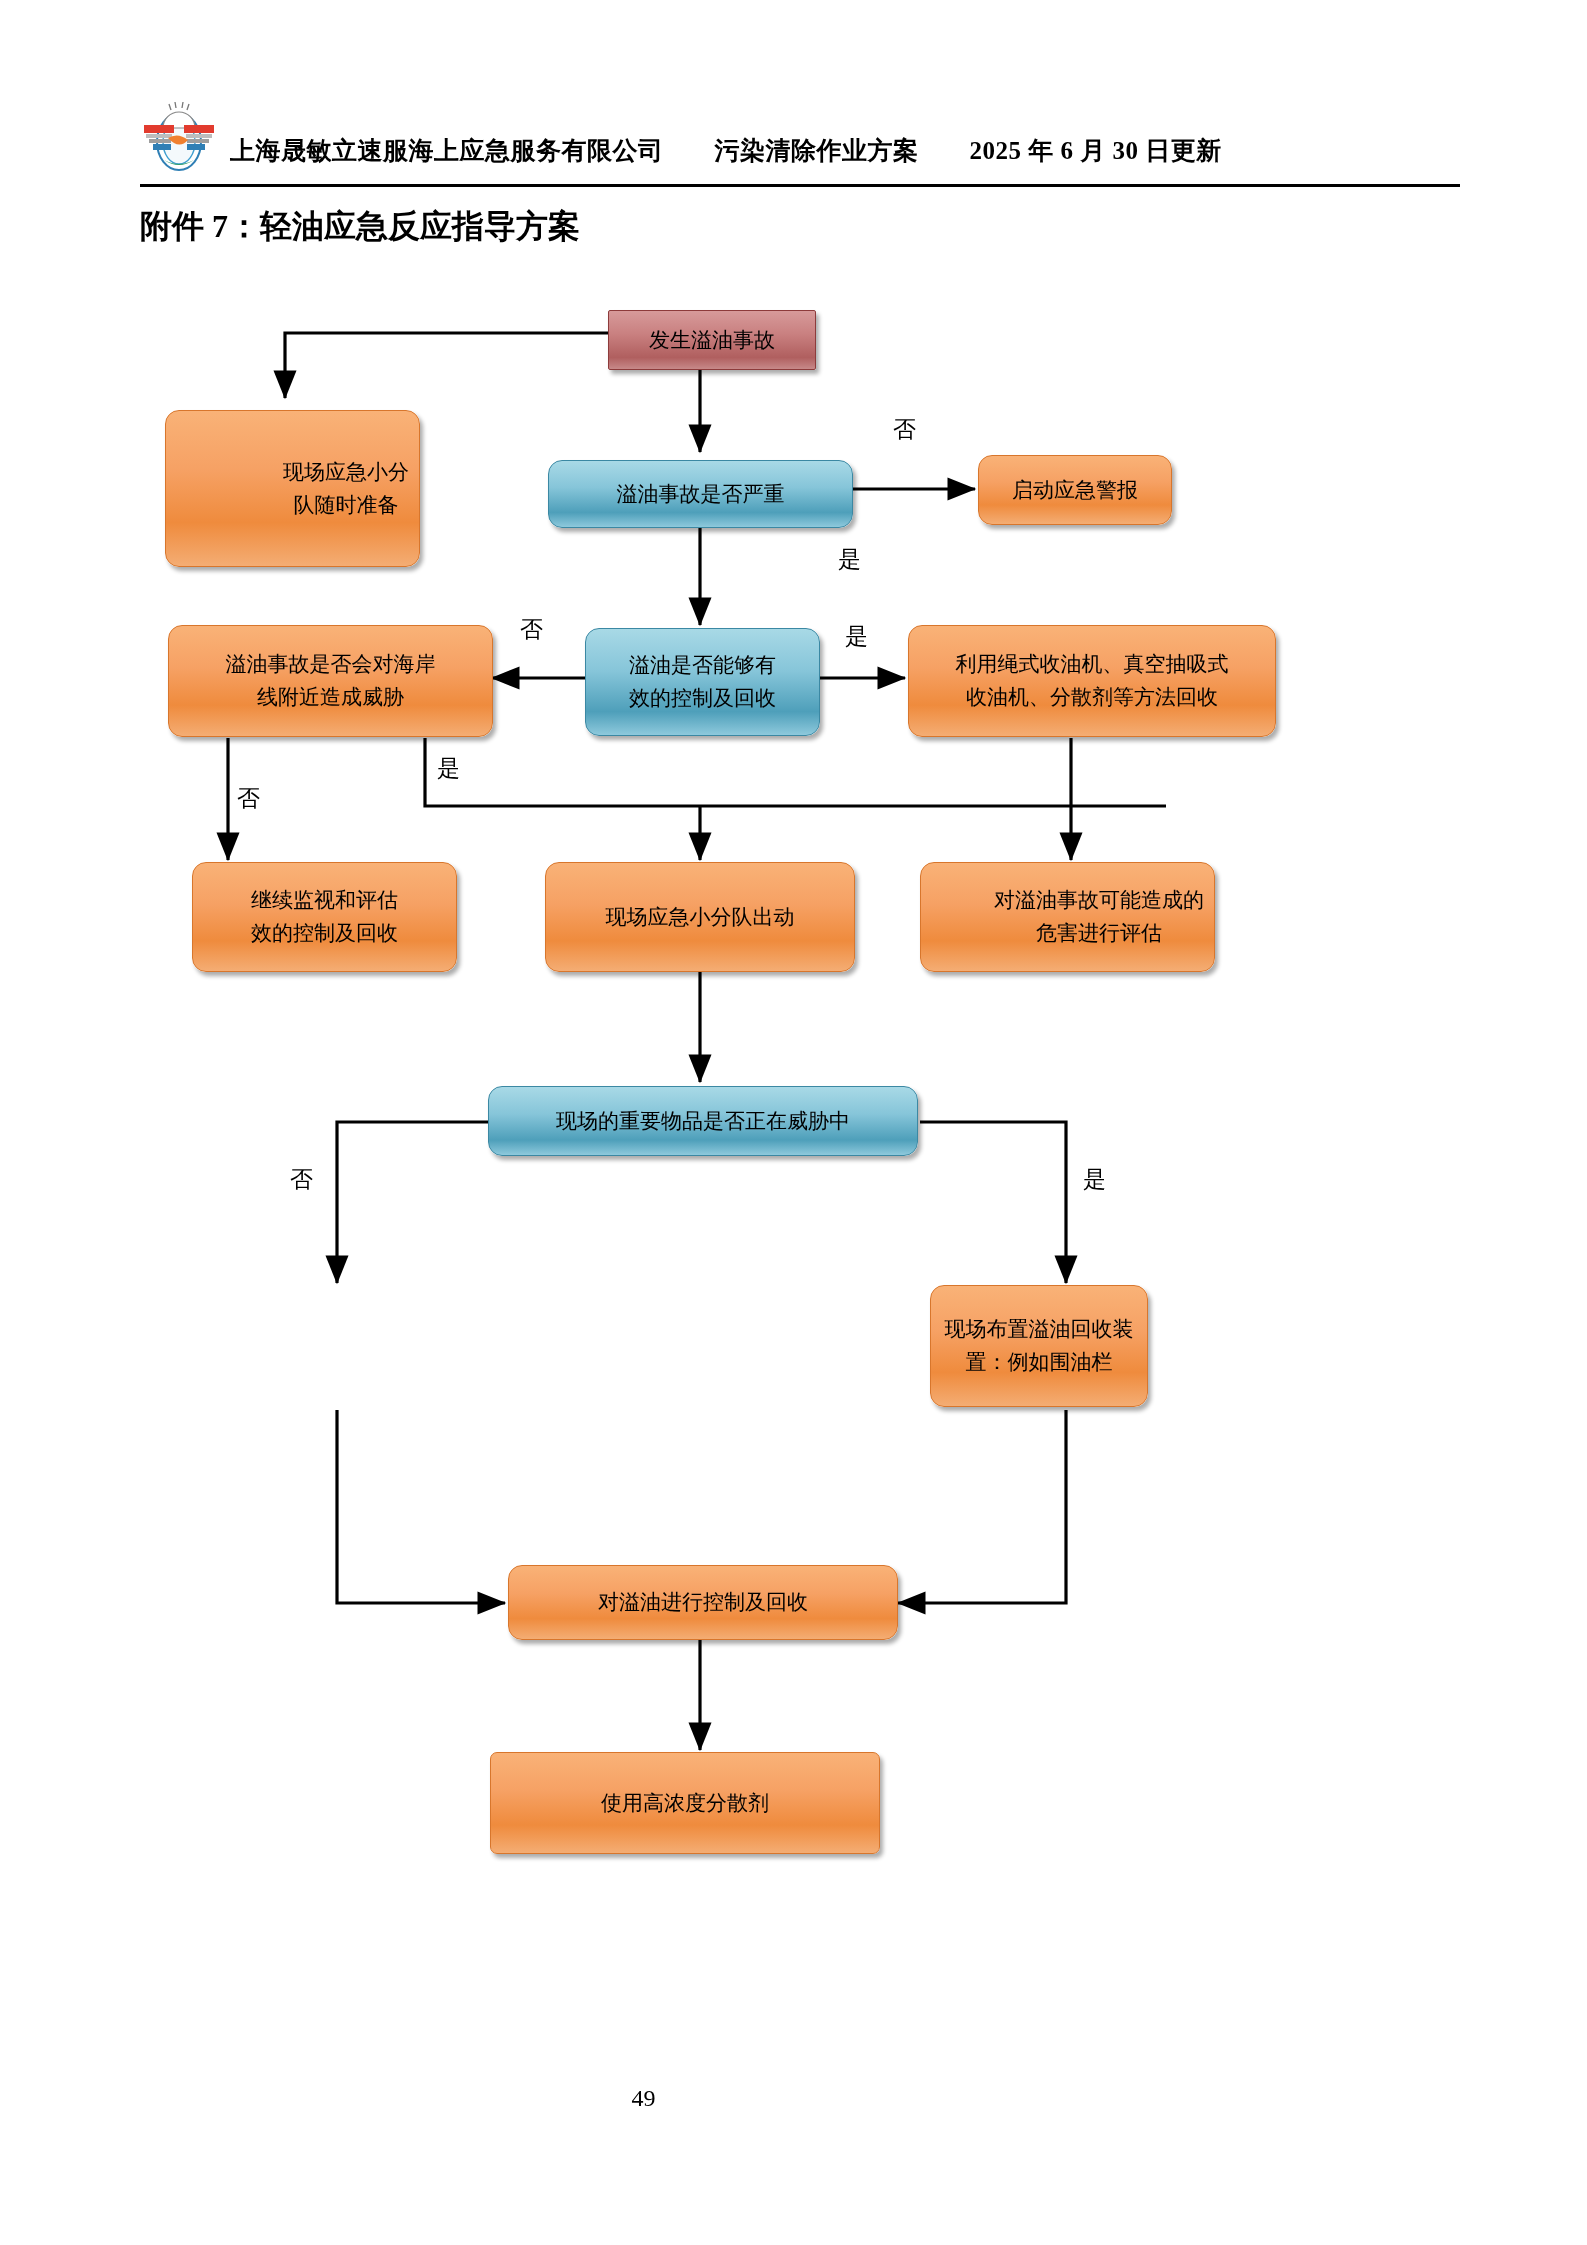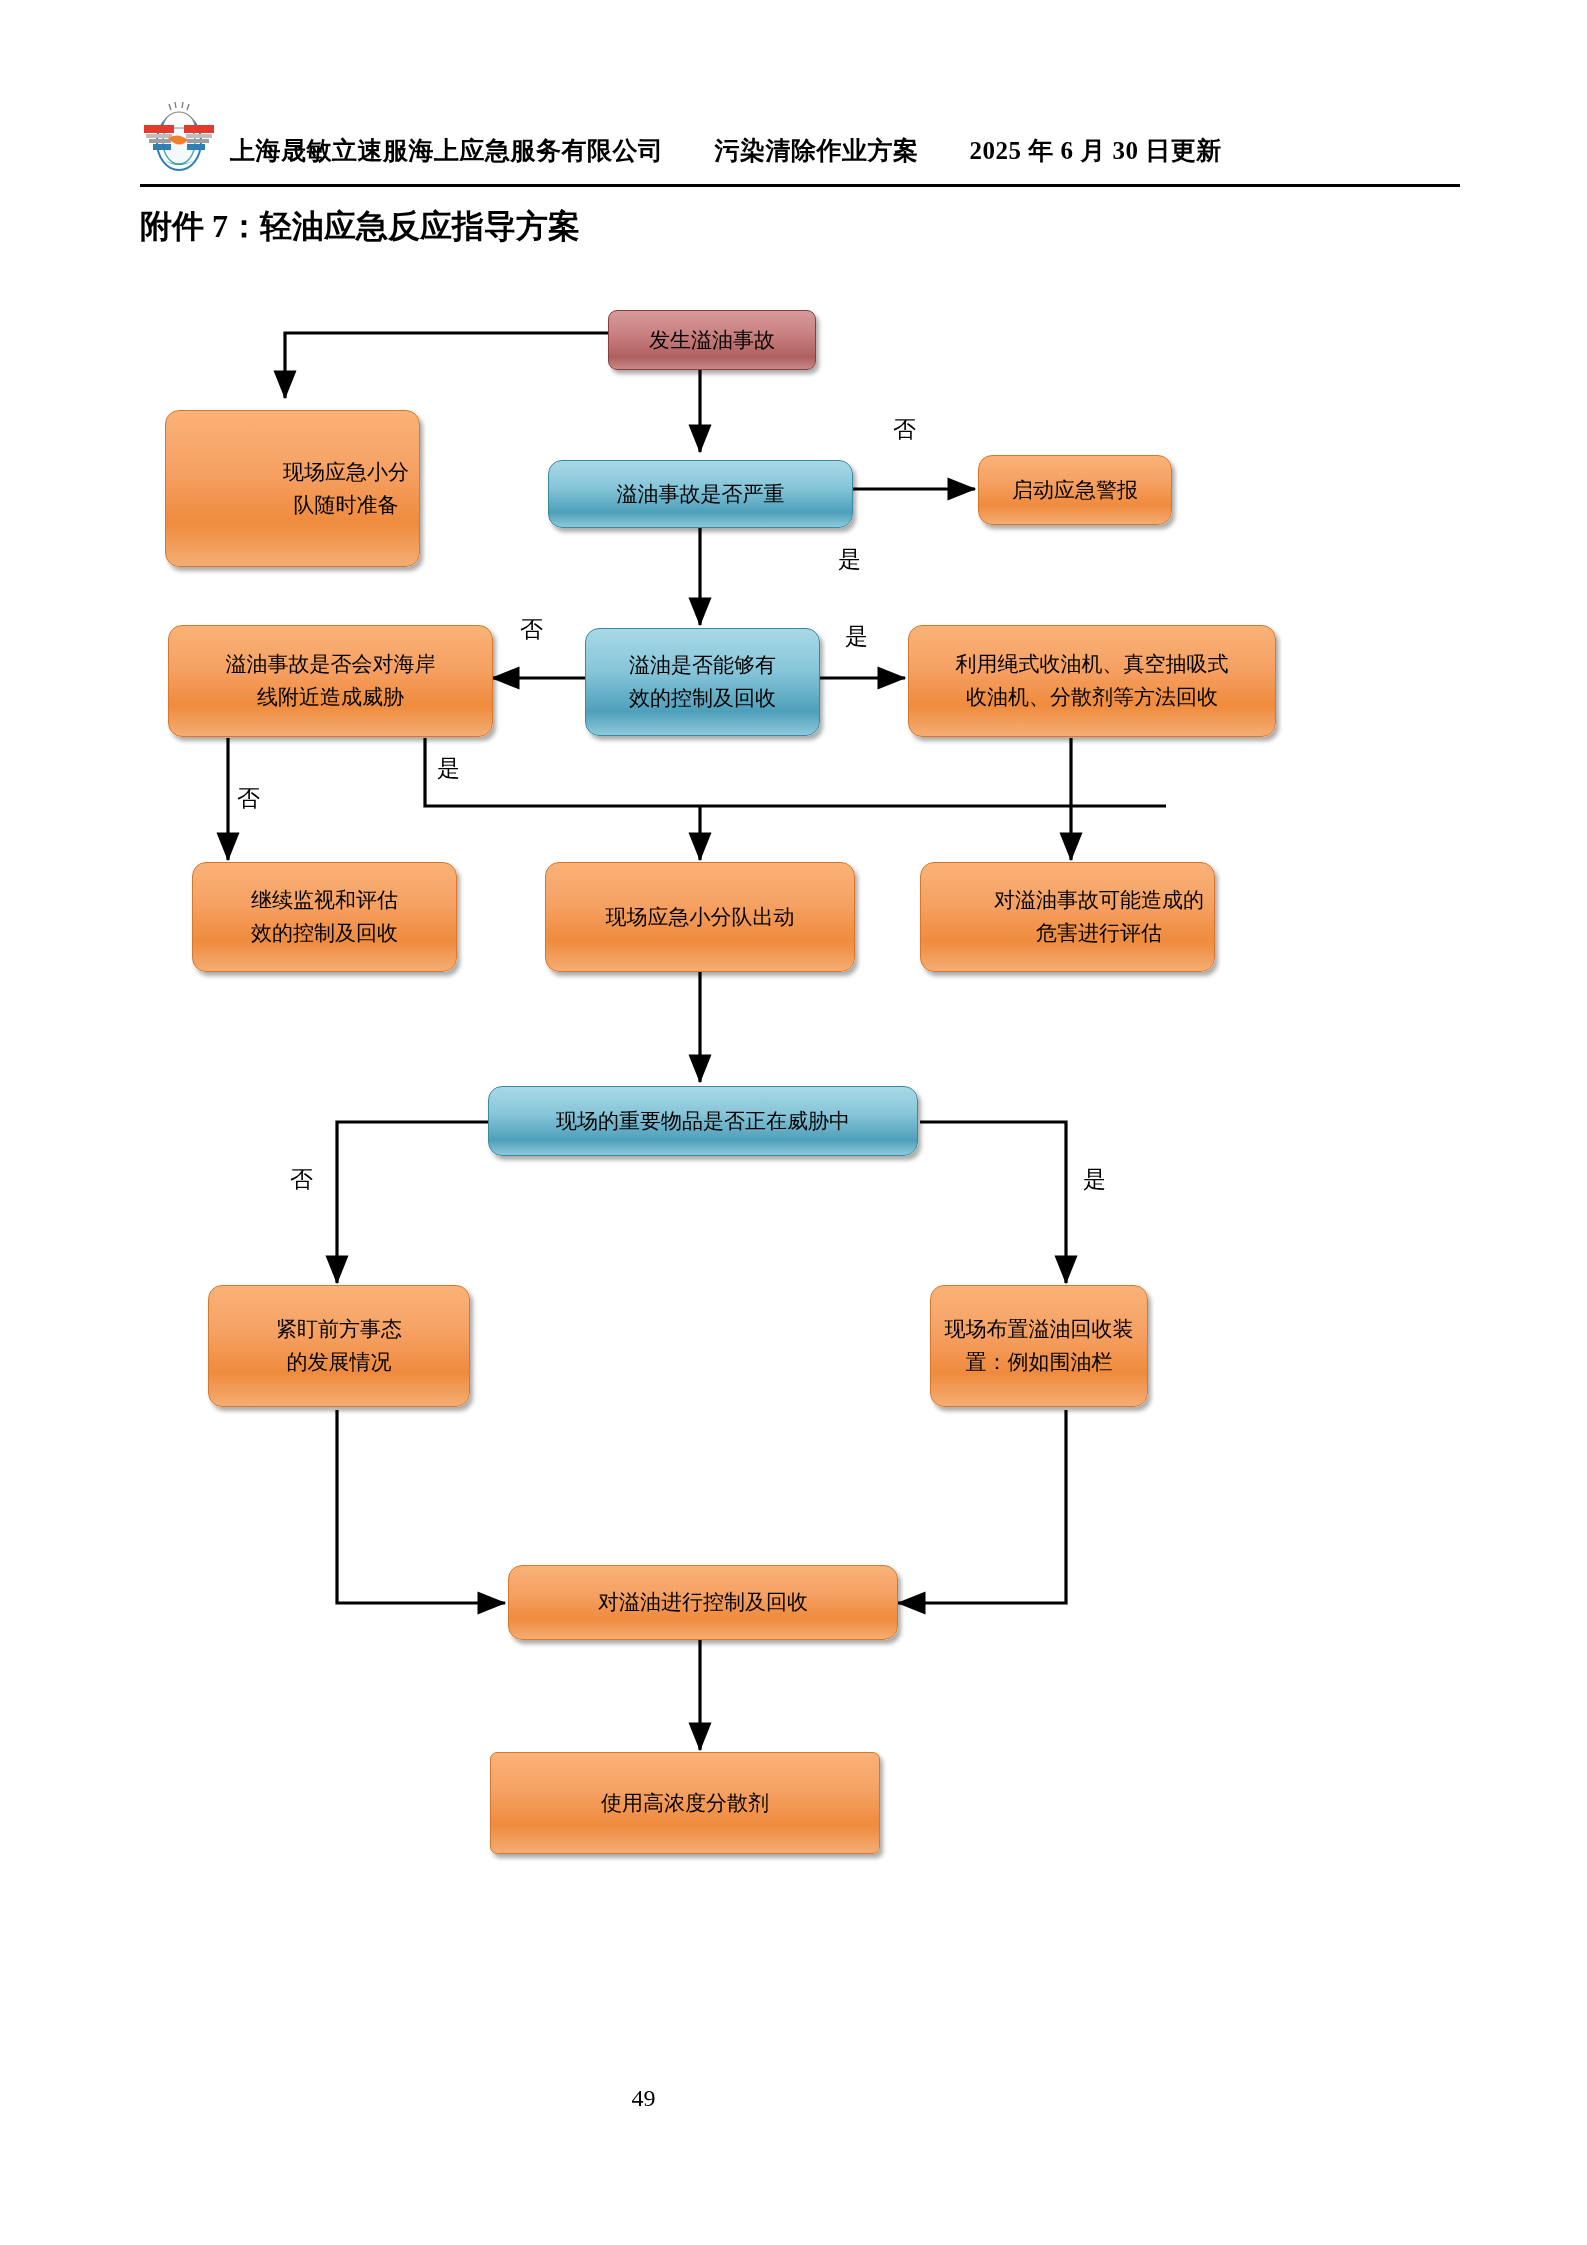--- a/index.html
+++ b/index.html
@@ -95,21 +95,21 @@
     background: linear-gradient(180deg, #f9b277 0%, #f6a164 38%, #ef8b3d 72%, #f4ad74 100%);
     border: 1.6px solid #d8762c;
   }
   .node.blue {
     background: linear-gradient(180deg, #a8d9e6 0%, #86c5d9 40%, #4e9fba 78%, #8ec9dc 100%);
     border: 1.6px solid #3b88a3;
   }
   .node.red {
     background: linear-gradient(180deg, #d79a9a 0%, #c98080 40%, #b05f5f 80%, #c78989 100%);
     border: 1.6px solid #8d3b3b;
-    border-radius: 9px;
+    border-radius: 2px;
   }
 
   .edge-label {
     position: absolute;
     font-size: 23px;
     white-space: pre;
     line-height: 1;
   }
 
   #page-number {
@@ -239,24 +239,20 @@
 
   <div class="node orange" style="left:920px; top:862px; width:295px; height:110px;justify-content:flex-end;">
     <span>对溢油事故可能造成的
 危害进行评估</span>
   </div>
 
   <div class="node blue" style="left:488px; top:1086px; width:430px; height:70px;">
     <span>现场的重要物品是否正在威胁中</span>
   </div>
 
-  <div class="node orange" style="left:208px; top:1285px; width:262px; height:122px;">
-    <span>紧盯前方事态
-的发展情况</span>
-  </div>
 
   <div class="node orange" style="left:930px; top:1285px; width:218px; height:122px;">
     <span>现场布置溢油回收装
 置：例如围油栏</span>
   </div>
 
   <div class="node orange" style="left:508px; top:1565px; width:390px; height:75px;">
     <span>对溢油进行控制及回收</span>
   </div>
 

